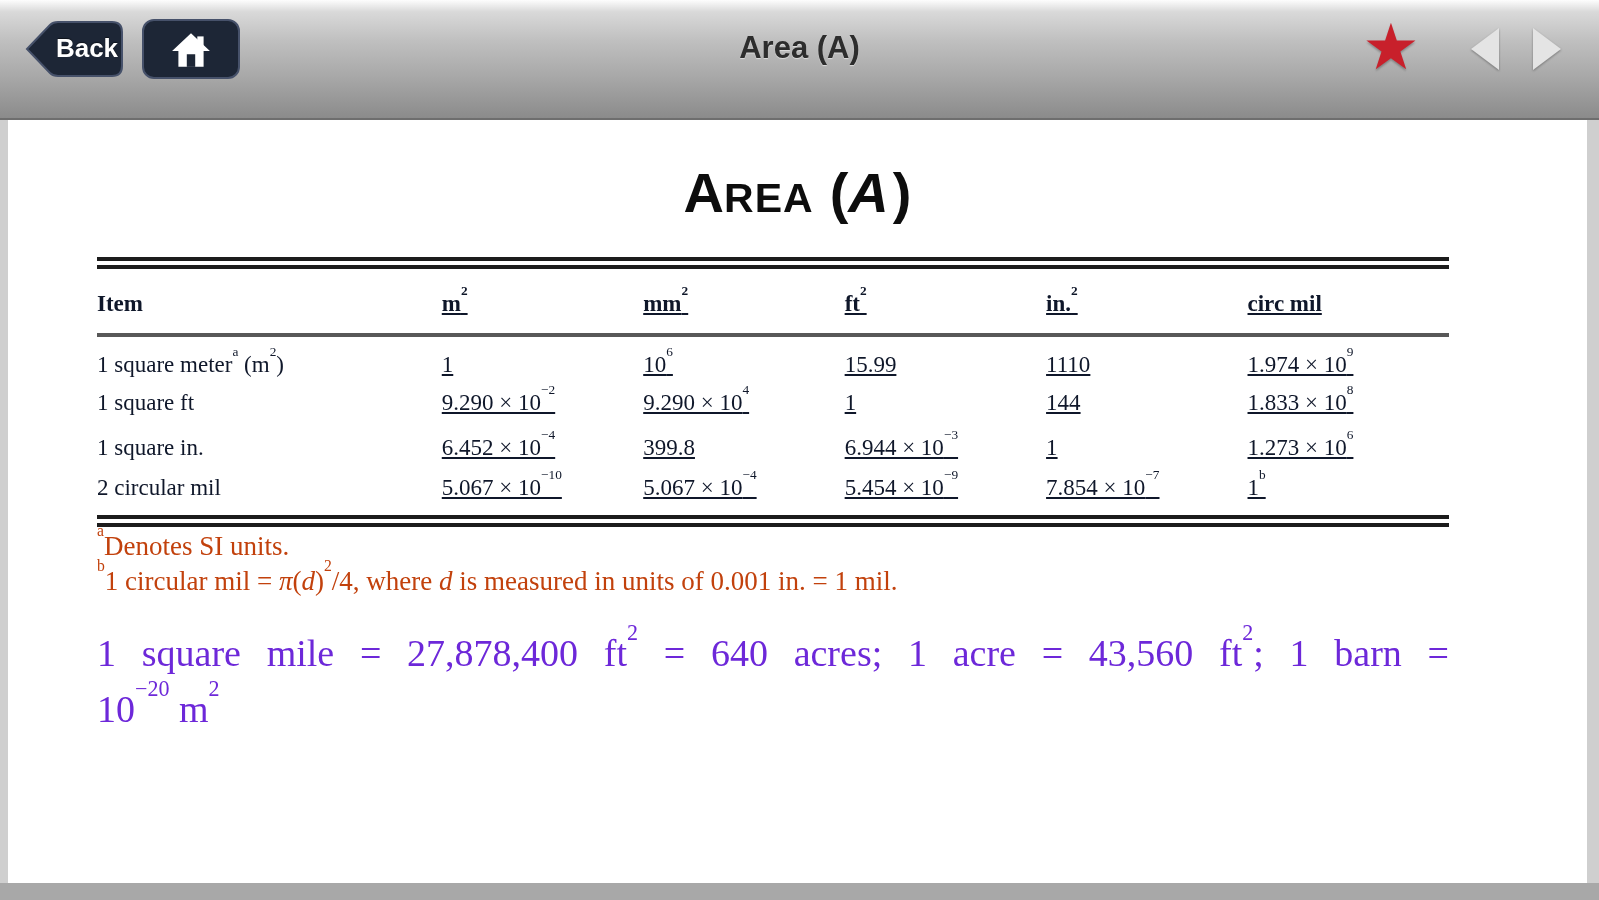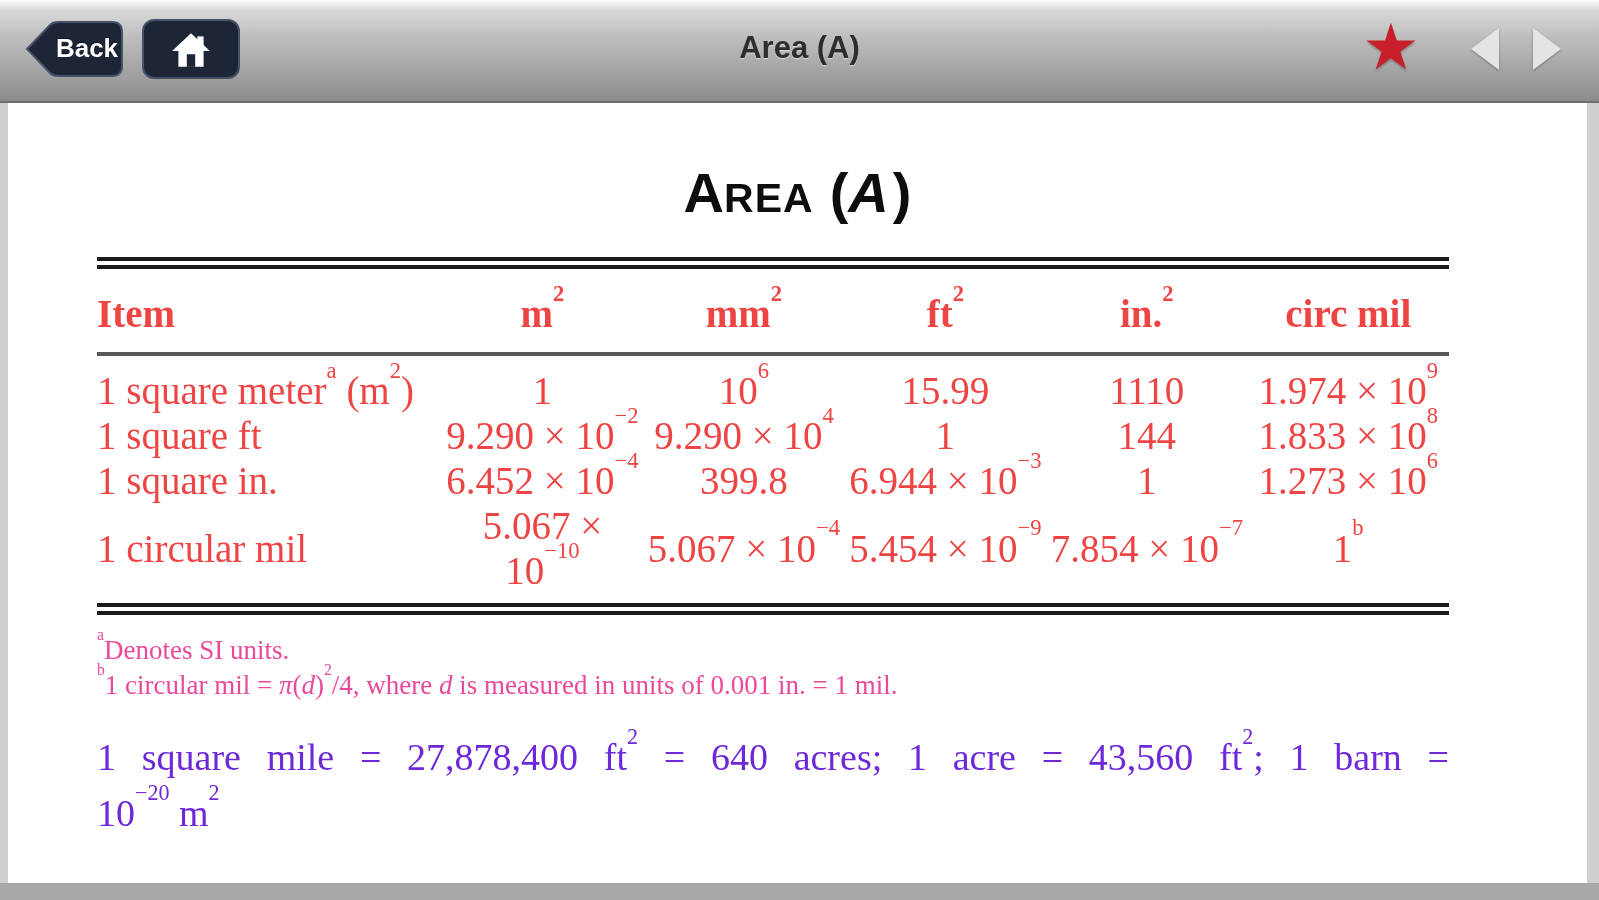--- a/index.html
+++ b/index.html
@@ -1,21 +1,21 @@
 <!DOCTYPE html>
 <html><head>
 <meta charset="utf-8">
 <style>
   * { margin: 0; padding: 0; box-sizing: border-box; }
   html, body { width: 1599px; height: 900px; overflow: hidden; }
   body { background: #cfcfcf; font-family: "Liberation Sans", sans-serif; position: relative; }
 
   
   .navbar {
-    position: absolute; top: 0; left: 0; width: 1599px; height: 103px;
+    position: absolute; top: 0; left: 0; width: 1599px; height: 120px;
     background: linear-gradient(to bottom, #fdfdfd 0%, #d9d9d9 10%, #bfbfbf 35%, #a8a8a8 65%, #8b8b8b 100%);
     border-bottom: 2px solid #6e6e6e;
     z-index: 5;
   }
   .back-btn { position: absolute; left: 24px; top: 20px; width: 102px; height: 58px; cursor: pointer; }
   .back-btn svg { position: absolute; left: 0; top: 0; }
   .back-label {
     position: absolute; left: 24px; top: 0; width: 78px; height: 56px;
     display: flex; align-items: center; justify-content: center;
     color: #ffffff; font-size: 26px; font-weight: bold;
@@ -58,31 +58,31 @@
   .t-cap   { font-size: 56px; }
   .t-small { font-size: 41px; letter-spacing: 1px; }
   .t-sym   { font-size: 56px; font-style: italic; padding-right: 4px; }
   .t-gap   { display: inline-block; width: 16px; }
 
   .table-wrap { margin: 36px 0 0 89px; width: 1352px; }
   .double-rule { height: 12px; border-top: 4px solid #1c1c1c; border-bottom: 4px solid #1c1c1c; }
 
   table { width: 100%; border-collapse: collapse;
           font-family: "Liberation Serif", "DejaVu Serif", serif;
-          font-size: 39px; color: #ef4444; }
+          font-size: 23px; color: #0f172a; }
   thead th { font-weight: bold; padding: 22px 0 16px; border-bottom: 4px solid #585858; }
   .col-item { text-align: left; width: 25.5%; }
-  .col-num  { text-align: center; width: 14.9%; }
+  .col-num  { text-align: left; width: 14.9%; text-decoration: underline; }
   tbody th, tbody td { font-weight: normal; height: 45px; vertical-align: middle; }
   tbody tr:first-child th, tbody tr:first-child td { padding-top: 12px; margin-left: 48px; }
   tbody tr:last-child th, tbody tr:last-child td { padding-bottom: 10px; }
   sup { font-size: 0.58em; line-height: 0; position: relative; top: -0.55em; }
 
-  .footnotes { margin-top: 18px; font-family: "Liberation Serif", "DejaVu Serif", serif;
-               font-size: 27px; line-height: 35px; color: #ec4899; }
+  .footnotes { margin-top: 2px; font-family: "Liberation Serif", "DejaVu Serif", serif;
+               font-size: 27px; line-height: 35px; color: #c2410c; }
   .conv { font-family: "Liberation Serif", "DejaVu Serif", serif; font-size: 38px; color: #6d28d9; }
   .conv-1 { margin-top: 32px; text-align: justify; text-align-last: justify; }
   .conv-2 { margin-top: 12px; }
 </style>
 </head>
 <body>
 
 <header class="navbar">
   <div class="back-btn">
     <svg width="102" height="58" viewBox="0 0 102 58">
@@ -141,21 +141,21 @@
           </tr>
           <tr>
             <th class="col-item" scope="row">1 square in.</th>
             <td class="col-num">6.452 × 10<sup>−4</sup></td>
             <td class="col-num">399.8</td>
             <td class="col-num">6.944 × 10<sup>−3</sup></td>
             <td class="col-num">1</td>
             <td class="col-num">1.273 × 10<sup>6</sup></td>
           </tr>
           <tr>
-            <th class="col-item" scope="row">1 circular mil</th>
+            <th class="col-item" scope="row">2 circular mil</th>
             <td class="col-num">5.067 × 10<sup>−10</sup></td>
             <td class="col-num">5.067 × 10<sup>−4</sup></td>
             <td class="col-num">5.454 × 10<sup>−9</sup></td>
             <td class="col-num">7.854 × 10<sup>−7</sup></td>
             <td class="col-num">1<sup>b</sup></td>
           </tr>
         </tbody>
     </table>
     <div class="double-rule"></div>
 

